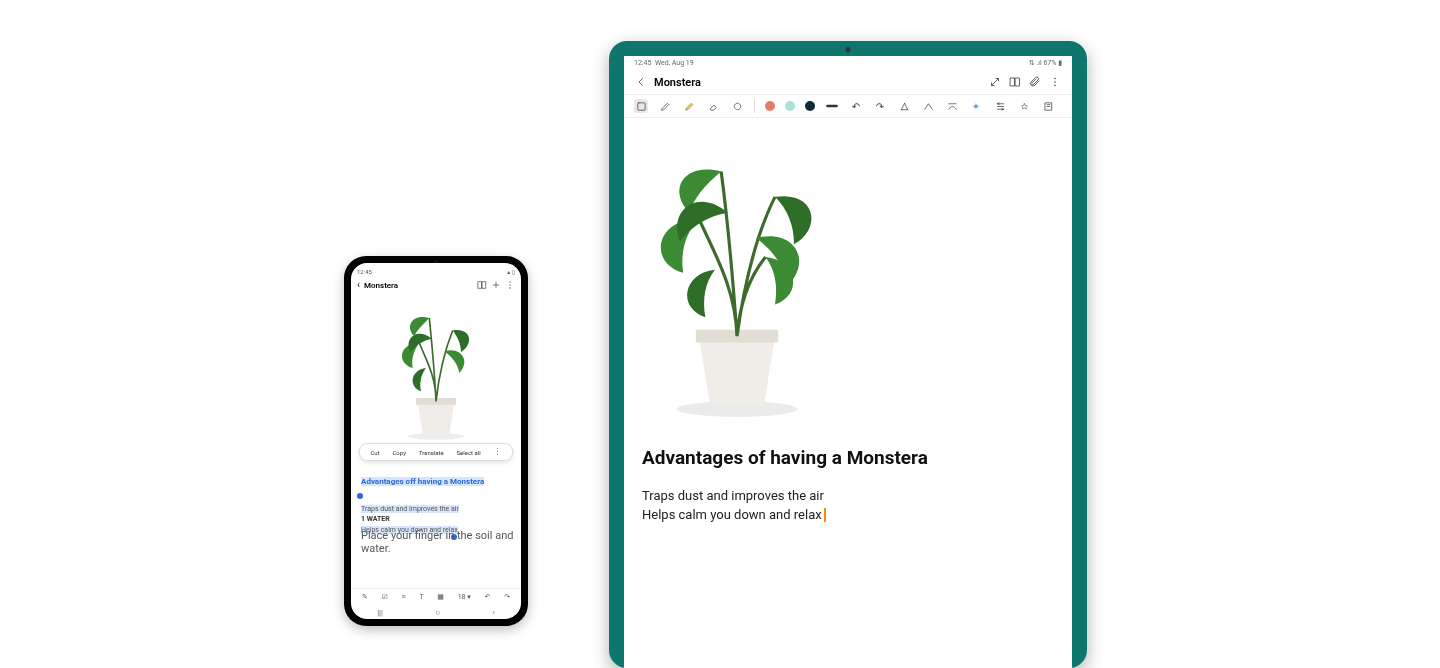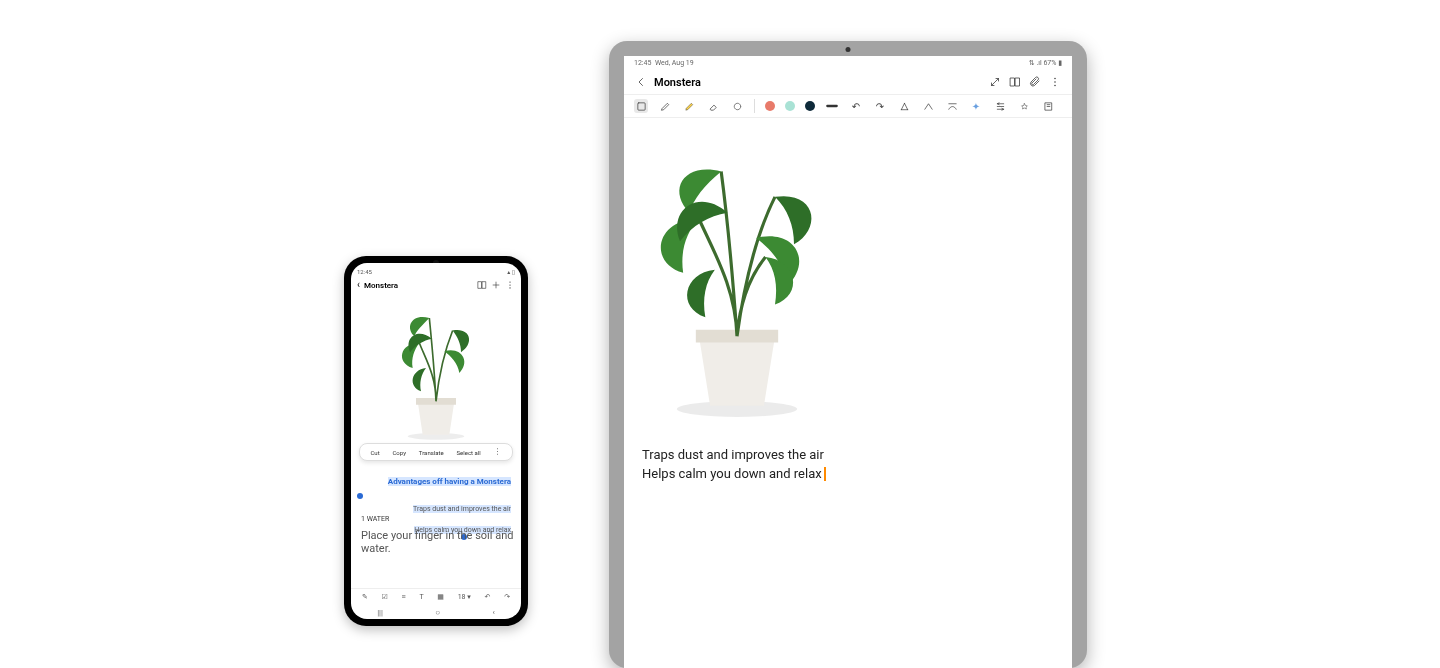--- a/index.html
+++ b/index.html
@@ -12,33 +12,33 @@
   .ph-header{height:16px;display:flex;align-items:center;padding:0 6px;gap:4px;}
   .ph-header .back{font-size:10px;line-height:1;}
   .ph-header .title{font-size:8px;font-weight:600;}
   .ph-header .sp{flex:1;}
   .ph-header .ic{width:10px;height:10px;display:flex;align-items:center;justify-content:center;}
   .ph-body{flex:1;overflow:hidden;position:relative;}
   .ph-plant{margin:0 auto;width:100px;height:150px;}
   .ph-ctx{position:absolute;left:8px;right:8px;top:150px;height:16px;border-radius:8px;background:#fff;border:1px solid #ddd;display:flex;align-items:center;justify-content:space-around;padding:0 4px;box-shadow:0 2px 4px rgba(0,0,0,.1);}
   .ph-ctx span{font-size:6px;color:#333;}
   .ph-ctx .dots{font-size:8px;line-height:1;color:#666;}
-  .ph-text{position:absolute;left:10px;right:10px;top:174px;text-align:right;}
+  .ph-text{position:absolute;left:10px;right:20px;top:174px;}
   .ph-text .hbold{font-size:8px;font-weight:700;color:#2a6ad4;background:#d6e6ff;display:inline;}
   .ph-text .hline{font-size:7px;color:#555;background:#d6e6ff;display:inline;}
   .ph-text p{margin:2px 0;position:relative;}
   .sel-dot{width:6px;height:6px;border-radius:50%;background:#2a6ad4;position:absolute;}
-  .ph-water{position:absolute;left:10px;top:222px;font-size:7px;font-weight:400;color:#333;}
+  .ph-water{position:absolute;left:10px;top:222px;font-size:7px;font-weight:700;color:#333;}
   .ph-water2{position:absolute;left:10px;top:236px;font-size:11px;color:#555;}
   .ph-toolbar{height:16px;border-top:1px solid #eee;display:flex;align-items:center;justify-content:space-around;padding:0 4px;}
   .ph-toolbar span{font-size:7px;color:#555;}
   .ph-nav{height:14px;display:flex;align-items:center;justify-content:space-around;}
   .ph-nav span{font-size:8px;color:#666;}
   
-  .tablet{position:absolute;left:609px;top:41px;width:478px;height:627px;border-radius:18px;background:#a3a3a3;box-shadow:0 6px 18px rgba(0,0,0,.3);}
+  .tablet{position:absolute;left:609px;top:41px;width:478px;height:627px;border-radius:18px;background:#0f766e;box-shadow:0 6px 18px rgba(0,0,0,.3);}
   .tablet-screen{position:absolute;left:15px;right:15px;top:15px;bottom:0;background:#fff;display:flex;flex-direction:column;overflow:hidden;}
   .tab-cam{position:absolute;top:6px;left:50%;transform:translateX(-50%);width:5px;height:5px;border-radius:50%;background:#333;}
   .tb-status{height:14px;display:flex;align-items:center;justify-content:space-between;padding:0 10px;font-size:7px;color:#666;}
   .tb-header{height:24px;display:flex;align-items:center;padding:0 10px;gap:6px;}
   .tb-header .title{font-size:11px;font-weight:600;}
   .tb-header .sp{flex:1;}
   .tb-header .ic{width:14px;height:14px;display:flex;align-items:center;justify-content:center;color:#333;}
   .tb-tools{height:22px;border-top:1px solid #eee;border-bottom:1px solid #eee;display:flex;align-items:center;gap:10px;padding:0 10px;}
   .tb-tools .tool{width:14px;height:14px;display:flex;align-items:center;justify-content:center;color:#444;font-size:10px;}
   .tb-tools .sel{background:#e8e8e8;border-radius:3px;}
@@ -268,19 +268,20 @@
         <path class="stem" d="M60 128 C57 86 54 54 50 24 M60 128 C65 92 72 64 84 40 M60 128 C59 98 46 76 36 54 M60 128 C62 104 70 88 78 78"></path>
         <path class="leaf" d="M50 24 c-24 -6 -34 12 -20 26 c2 -8 10 -18 20 -26z"></path>
         <path class="leaf2" d="M84 40 c26 -4 30 20 12 30 c0 -12 -4 -22 -12 -30z"></path>
         <path class="leaf" d="M36 54 c-28 0 -32 28 -10 34 c-2 -14 2 -26 10 -34z"></path>
         <path class="leaf2" d="M54 50 c-18 -16 -38 -2 -30 18 c8 -10 18 -16 30 -18z"></path>
         <path class="leaf" d="M72 66 c24 -6 36 14 20 30 c-2 -14 -12 -24 -20 -30z"></path>
         <path class="leaf2" d="M46 86 c-20 2 -24 24 -6 30 c-2 -12 0 -22 6 -30z"></path>
         <path class="leaf" d="M78 78 c20 2 24 24 6 30 c2 -12 0 -22 -6 -30z"></path>
       </svg>
 
+      <div class="tb-h1">Advantages of having a Monstera</div>
       <p class="tb-p">Traps dust and improves the air</p>
       <p class="tb-p"><span>Helps calm you down and relax</span><span class="cursor"></span></p>
     </div>
   </div>
 </div>
 
 </div>
 
 </body></html>

